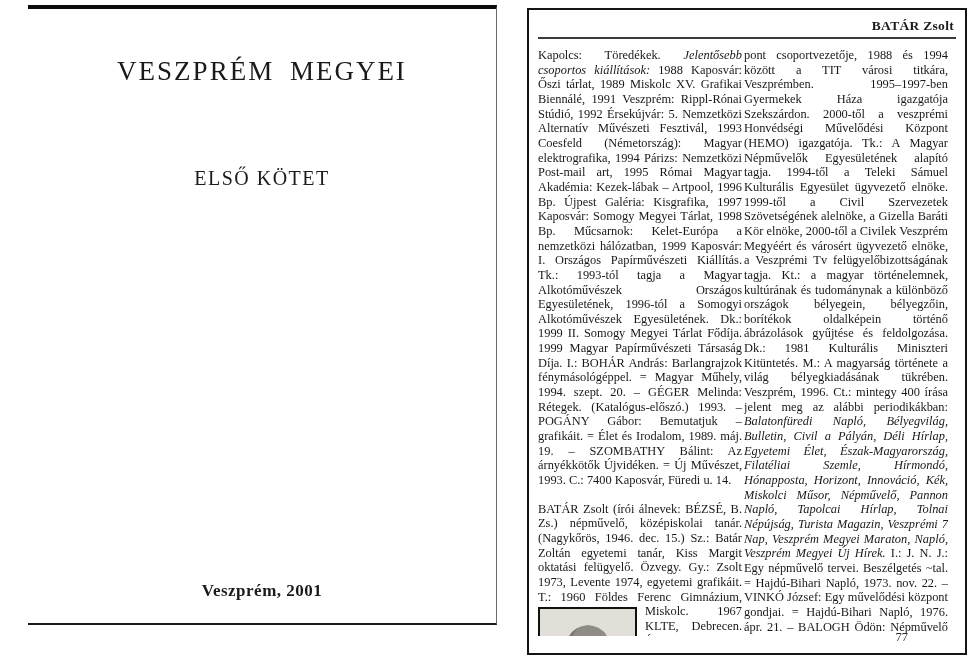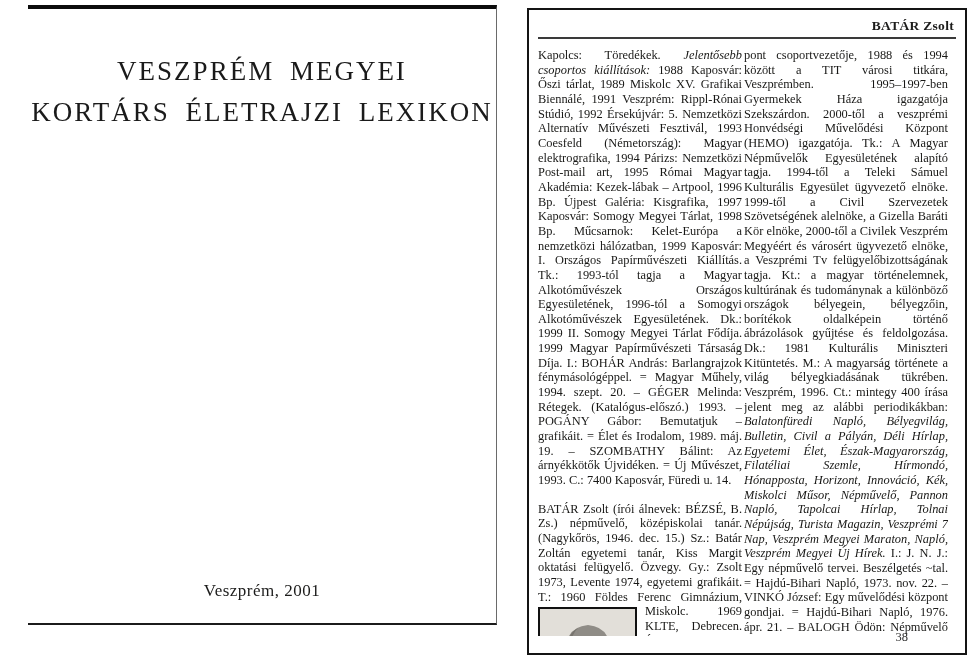--- a/index.html
+++ b/index.html
@@ -9,21 +9,21 @@
   
   .page-left{
     position:absolute;left:28px;top:5px;width:469px;height:620px;
     background:#ffffff;box-sizing:border-box;
     border-top:4px solid #0c0c0c;border-bottom:2px solid #1b1b1b;border-right:1px solid #6a6a6a;
     text-align:center;
   }
   .book-title{margin-top:42px;font-size:27px;line-height:41px;letter-spacing:2px;word-spacing:7px;color:#1a1a1a;}
   .volume{margin-top:75px;font-size:20px;letter-spacing:1.5px;}
   .range{margin-top:21px;font-size:19px;letter-spacing:3px;}
-  .imprint{position:absolute;bottom:22px;left:0;width:100%;font-size:17px;letter-spacing:.5px;}
+  .imprint{position:absolute;bottom:22px;left:0;width:100%;font-size:17px;letter-spacing:.5px;font-weight:bold;}
 
   
   .page-right{
     position:absolute;left:527px;top:8px;width:440px;height:647px;
     background:#ffffff;box-sizing:border-box;border:2px solid #141414;
     padding:6px 9px 0 9px;
   }
   .running-head{font-size:13.5px;font-weight:bold;text-align:right;padding:2px 2px 3px 0;letter-spacing:.3px;}
   .head-rule{border:0;border-top:2px solid #3a3a3a;margin:0 0 9px 0;}
   .columns{display:flex;gap:2px;height:588px;overflow:hidden;}
@@ -45,22 +45,22 @@
   .page-number{position:absolute;right:57px;bottom:8px;font-size:12.5px;color:#2e2e2e;}
 </style>
 </head>
 <body>
 
 <div class="spread">
 
   <div class="page page-left">
     <div class="book-title">
       <div>VESZPRÉM MEGYEI</div>
-      <div>KORTÁRS ÉLETRAJZI LEXIKON</div>
     </div>
+    <div class="volume">ELSŐ KÖTET</div>
     <div class="imprint">Veszprém, 2001</div>
   </div>
 
   <div class="page page-right">
     <div class="running-head">BATÁR Zsolt</div>
     <hr class="head-rule">
     <div class="columns">
       <div class="col">
         <p class="entry"><span>Kapolcs: Töredékek. </span><i>Jelentősebb csoportos kiállítások:</i><span> 1988 Kaposvár: Őszi tárlat, 1989 Miskolc XV. Grafikai Biennálé, 1991 Veszprém: Rippl-Rónai Stúdió, 1992 Érsekújvár: 5. Nemzetközi Alternatív Művészeti Fesztivál, 1993 Coesfeld (Németország): Magyar elektrografika, 1994 Párizs: Nemzetközi Post-mail art, 1995 Római Magyar Akadémia: Kezek-lábak – Artpool, 1996 Bp. Újpest Galéria: Kisgrafika, 1997 Kaposvár: Somogy Megyei Tárlat, 1998 Bp. Műcsarnok: Kelet-Európa a nemzetközi hálózatban, 1999 Kaposvár: I. Országos Papírművészeti Kiállítás. </span><b>Tk.</b><span>: 1993-tól tagja a Magyar Alkotóművészek Országos Egyesületének, 1996-tól a Somogyi Alkotóművészek Egyesületének. </span><b>Dk.</b><span>: 1999 II. Somogy Megyei Tárlat Fődíja. 1999 Magyar Papírművészeti Társaság Díja. </span><b>I.</b><span>: BOHÁR András: Barlangrajzok fénymásológéppel. = Magyar Műhely, 1994. szept. 20. – GÉGER Melinda: Rétegek. (Katalógus-előszó.) 1993. – POGÁNY Gábor: Bemutatjuk – grafikáit. = Élet és Irodalom, 1989. máj. 19. – SZOMBATHY Bálint: Az árnyékkötők Újvidéken. = Új Művészet, 1993. </span><b>C.</b><span>: 7400 Kaposvár, Füredi u. 14.</span></p>
         <p class="entry"><b>BATÁR Zsolt</b><span> (írói álnevek: BÉZSÉ, B. Zs.) népművelő, középiskolai tanár. (Nagykőrös, 1946. dec. 15.) </span><b>Sz.</b><span>: Batár Zoltán egyetemi tanár, Kiss Margit oktatási felügyelő. Özvegy. </span><b>Gy.</b><span>: Zsolt 1973, Levente 1974, egyetemi grafikáit. </span><b>T.</b><span>: 1960 Földes Ferenc Gimnázium, </span>
@@ -89,22 +89,22 @@
       <rect x="30" y="41" width="16" height="11" rx="2" fill="none" stroke="#3c3a37" stroke-width="1.6"></rect>
       <rect x="50" y="41" width="16" height="11" rx="2" fill="none" stroke="#3c3a37" stroke-width="1.6"></rect>
       <line x1="46" y1="45" x2="50" y2="45" stroke="#3c3a37" stroke-width="1.4"></line>
       <line x1="30" y1="45" x2="25" y2="47" stroke="#3c3a37" stroke-width="1.2"></line>
       <line x1="66" y1="45" x2="71" y2="47" stroke="#3c3a37" stroke-width="1.2"></line>
 
       <path d="M48 52 L47 60 L50 61" fill="none" stroke="#a39a8e" stroke-width="1.2"></path>
       <path d="M42 67 Q48 70 54 67" fill="none" stroke="#8d8478" stroke-width="1.3"></path>
     </svg>
             </span>
-<span>Miskolc. 1969 KLTE, Debrecen. </span><b>É.</b><span>: 1971–1973-ban művészeti előadó a Miskolci Városi Tanácson. 1974–1976-ban a városi és járási művelődési központ igazgatója Berettyóújfaluban. 1977-től 1987-ig Megyei Művelődési Köz-</span></p>
+<span>Miskolc. 1967 KLTE, Debrecen. </span><b>É.</b><span>: 1971–1973-ban művészeti előadó a Miskolci Városi Tanácson. 1974–1976-ban a városi és járási művelődési központ igazgatója Berettyóújfaluban. 1977-től 1987-ig Megyei Művelődési Köz-</span></p>
       </div>
       <div class="col">
         <p class="entry"><span>pont csoportvezetője, 1988 és 1994 között a TIT városi titkára, Veszprémben. 1995–1997-ben Gyermekek Háza igazgatója Szekszárdon. 2000-től a veszprémi Honvédségi Művelődési Központ (HEMO) igazgatója. </span><b>Tk.</b><span>: A Magyar Népművelők Egyesületének alapító tagja. 1994-től a Teleki Sámuel Kulturális Egyesület ügyvezető elnöke. 1999-től a Civil Szervezetek Szövetségének alelnöke, a Gizella Baráti Kör elnöke, 2000-től a Civilek Veszprém Megyéért és városért ügyvezető elnöke, a Veszprémi Tv felügyelőbizottságának tagja. </span><b>Kt.</b><span>: a magyar történelemnek, kultúrának és tudománynak a különböző országok bélyegein, bélyegzőin, borítékok oldalképein történő ábrázolások gyűjtése és feldolgozása. </span><b>Dk.</b><span>: 1981 Kulturális Miniszteri Kitüntetés. </span><b>M.</b><span>: A magyarság története a világ bélyegkiadásának tükrében. Veszprém, 1996. </span><b>Ct.</b><span>: mintegy 400 írása jelent meg az alábbi periodikákban: </span><i>Balatonfüredi Napló, Bélyegvilág, Bulletin, Civil a Pályán, Déli Hírlap, Egyetemi Élet, Észak-Magyarország, Filatéliai Szemle, Hírmondó, Hónapposta, Horizont, Innováció, Kék, Miskolci Műsor, Népművelő, Pannon Napló, Tapolcai Hírlap, Tolnai Népújság, Turista Magazin, Veszprémi 7 Nap, Veszprém Megyei Maraton, Napló, Veszprém Megyei Új Hírek.</i><b> I.</b><span>: J. N. J.: Egy népművelő tervei. Beszélgetés ~tal. = Hajdú-Bihari Napló, 1973. nov. 22. – VINKÓ József: Egy művelődési központ gondjai. = Hajdú-Bihari Napló, 1976. ápr. 21. – BALOGH Ödön: Népművelő kulcsszerepben. = Napló, 1984. ápr. 30. – VARGA Ibolya: Közművelődés magánkézben. = Napló, 1995. jan. 26. – tóth.: Magyarság a világ bélyegein. = Napló, 1996. nov. 13. – Ki kicsoda? Tolna megye közéleti személyiségei. Szekszárd, 1997. – m. a.: Pályázatok és hírlevél civil összefogással. = Napló, 1999. nov. 10. – T. TÓTH: Új vezető, régi fazon. Kinevezték a HEMO igazgatóját. = Veszprémi 7 Nap, 2000. nov. 10. – DALLOS Zsuzsa: Ked-</span></p>
       </div>
     </div>
-    <div class="page-number">38</div>
+    <div class="page-number">77</div>
   </div>
 
 </div>
 
 </body></html>

